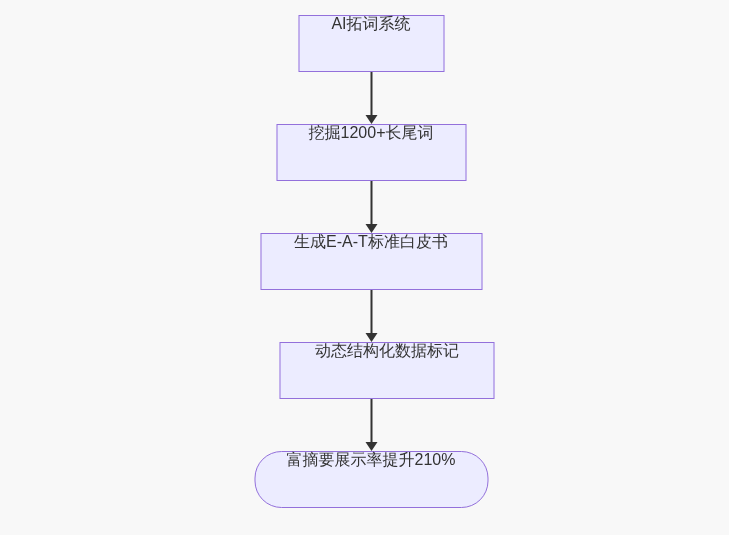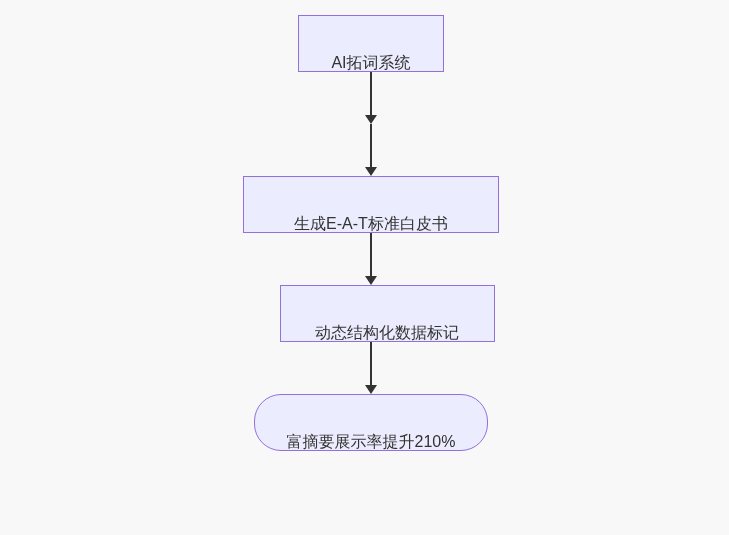--- a/index.html
+++ b/index.html
@@ -22,30 +22,30 @@
     display: flex;
     flex-direction: column;
     align-items: center;
   }
   .node {
     box-sizing: border-box;
     height: 57px;
     background: #ececff;
     border: 1px solid #9370db;
     display: flex;
-    align-items: flex-end;
+    align-items: flex-start;
     justify-content: center;
     color: #333333;
     font-size: 16px;
     line-height: 1;
     white-space: nowrap;
   }
   .n0 { width: 146px; }
   .n1 { width: 190px; }
-  .n2 { width: 256px; }
+  .n2 { width: 222px; }
   .n3 { width: 215px; margin-left: 32px; }
   .n4 { width: 234px; border-radius: 27px; }
   .arrow {
     height: 52px;
     display: flex;
     flex-direction: column;
     align-items: center;
   }
   .arrow-line {
     flex: 1;
@@ -68,20 +68,23 @@
 
   <div class="node n0">
     <span>AI拓词系统</span>
   </div>
 
   <div class="arrow">
     <div class="arrow-line"></div>
     <div class="arrow-head"></div>
   </div>
 
+  <div class="node n1">
+    <span>挖掘1200+长尾词</span>
+  </div>
 
   <div class="arrow">
     <div class="arrow-line"></div>
     <div class="arrow-head"></div>
   </div>
 
   <div class="node n2">
     <span>生成E-A-T标准白皮书</span>
   </div>
 

